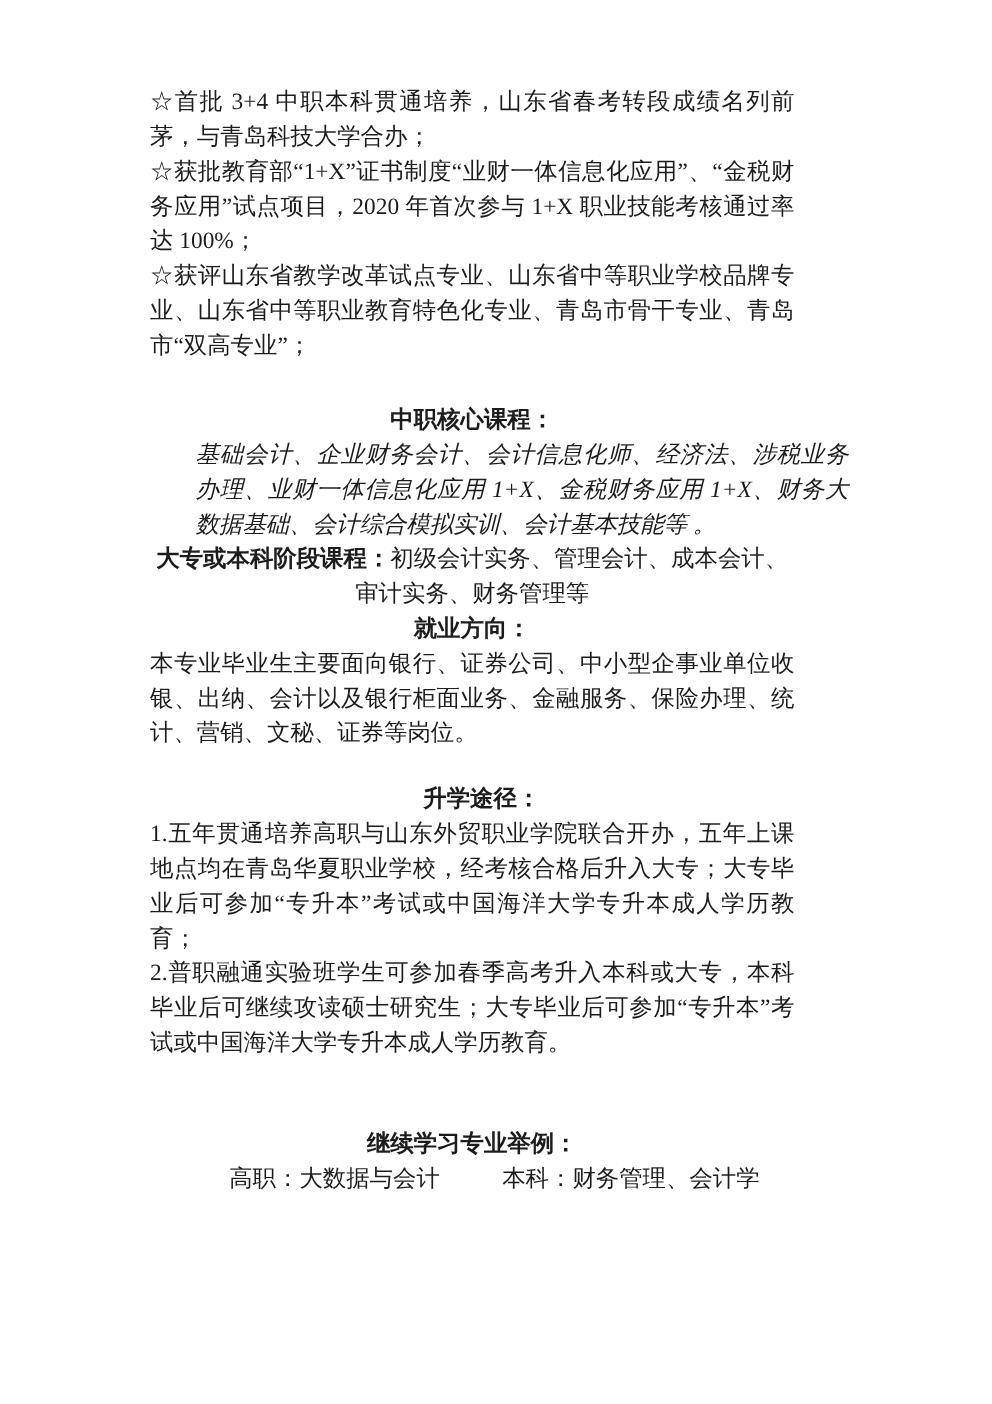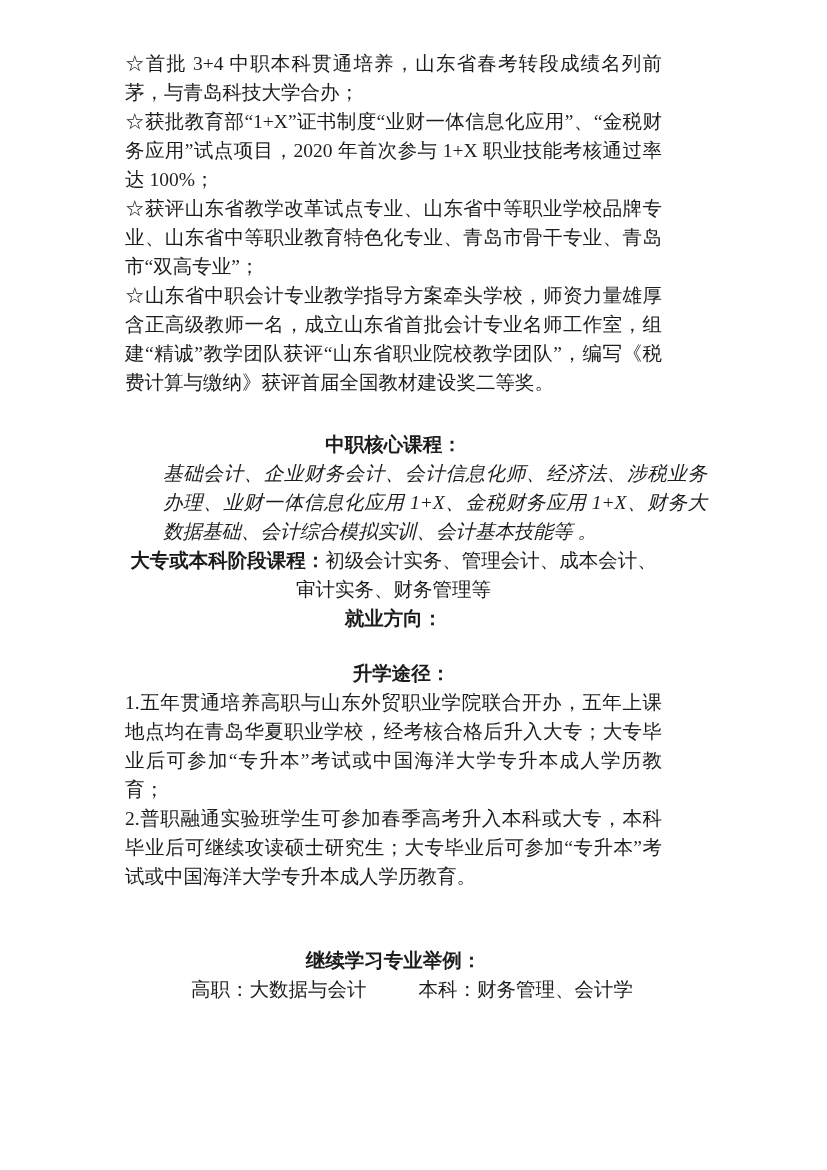--- a/index.html
+++ b/index.html
@@ -2,21 +2,21 @@
 <html lang="zh"><head>
 <meta charset="utf-8">
 <style>
   * { box-sizing: border-box; }
   html, body { margin: 0; padding: 0; background: #ffffff; }
   .page {
     position: relative;
     width: 782px;
     height: 1170px;
     background: #ffffff;
-    padding: 49px 120px 40px 125px;
+    padding: 71px 120px 40px 125px;
     font-family: "Liberation Serif", "DejaVu Serif", serif;
     font-size: 19.5px;
     line-height: 29px;
     color: #1c1c1c;
     overflow: hidden;
   }
   p { margin: 0; text-align: justify; }
   .heading {
     font-weight: bold;
     text-align: center;
@@ -42,29 +42,29 @@
   .majors-line .undergrad-label { margin-left: 52px; }
 </style>
 </head>
 <body>
 
 <div class="page">
 
   <p>☆首批 3+4 中职本科贯通培养，山东省春考转段成绩名列前茅，与青岛科技大学合办；</p>
   <p>☆获批教育部“1+X”证书制度“业财一体信息化应用”、“金税财务应用”试点项目，2020 年首次参与 1+X 职业技能考核通过率达 100%；</p>
   <p>☆获评山东省教学改革试点专业、山东省中等职业学校品牌专业、山东省中等职业教育特色化专业、青岛市骨干专业、青岛市“双高专业”；</p>
-  <p>☆山东省中职会计专业教学指导方案牵头学校，师资力量雄厚含正高级教师一名，成立山东省首批会计专业名师工作室，组建“精诚”教学团队获评“山东省职业院校教学团队”，编写《税费计算与缴纳》获评首届全国教材建设奖二等奖。</p>
 
   <p class="heading sec-core-heading">中职核心课程：</p>
   <p class="course-body">基础会计、企业财务会计、会计信息化师、经济法、涉税业务办理、业财一体信息化应用 1+X、金税财务应用 1+X、财务大数据基础、会计综合模拟实训、会计基本技能等 。</p>
 
   <p class="college-line"><strong>大专或本科阶段课程：</strong><span>初级会计实务、管理会计、成本会计、</span></p>
   <p class="college-line">审计实务、财务管理等</p>
 
   <p class="heading">就业方向：</p>
+  <p>本专业毕业生主要面向银行、证券公司、中小型企事业单位收银、出纳、会计以及银行柜面业务、金融服务、保险办理、统计、营销、文秘、证券等岗位。</p>
 
   <p class="heading advancement-heading">升学途径：</p>
   <p>1.五年贯通培养高职与山东外贸职业学院联合开办，五年上课地点均在青岛华夏职业学校，经考核合格后升入大专；大专毕业后可参加“专升本”考试或中国海洋大学专升本成人学历教育；</p>
   <p>2.普职融通实验班学生可参加春季高考升入本科或大专，本科毕业后可继续攻读硕士研究生；大专毕业后可参加“专升本”考试或中国海洋大学专升本成人学历教育。</p>
 
   <p class="heading continuing-heading">继续学习专业举例：</p>
   <p class="majors-line">
     <span>高职：</span><span>大数据与会计</span><span class="undergrad-label">本科：</span><span>财务管理、会计学</span>
   </p>
 

